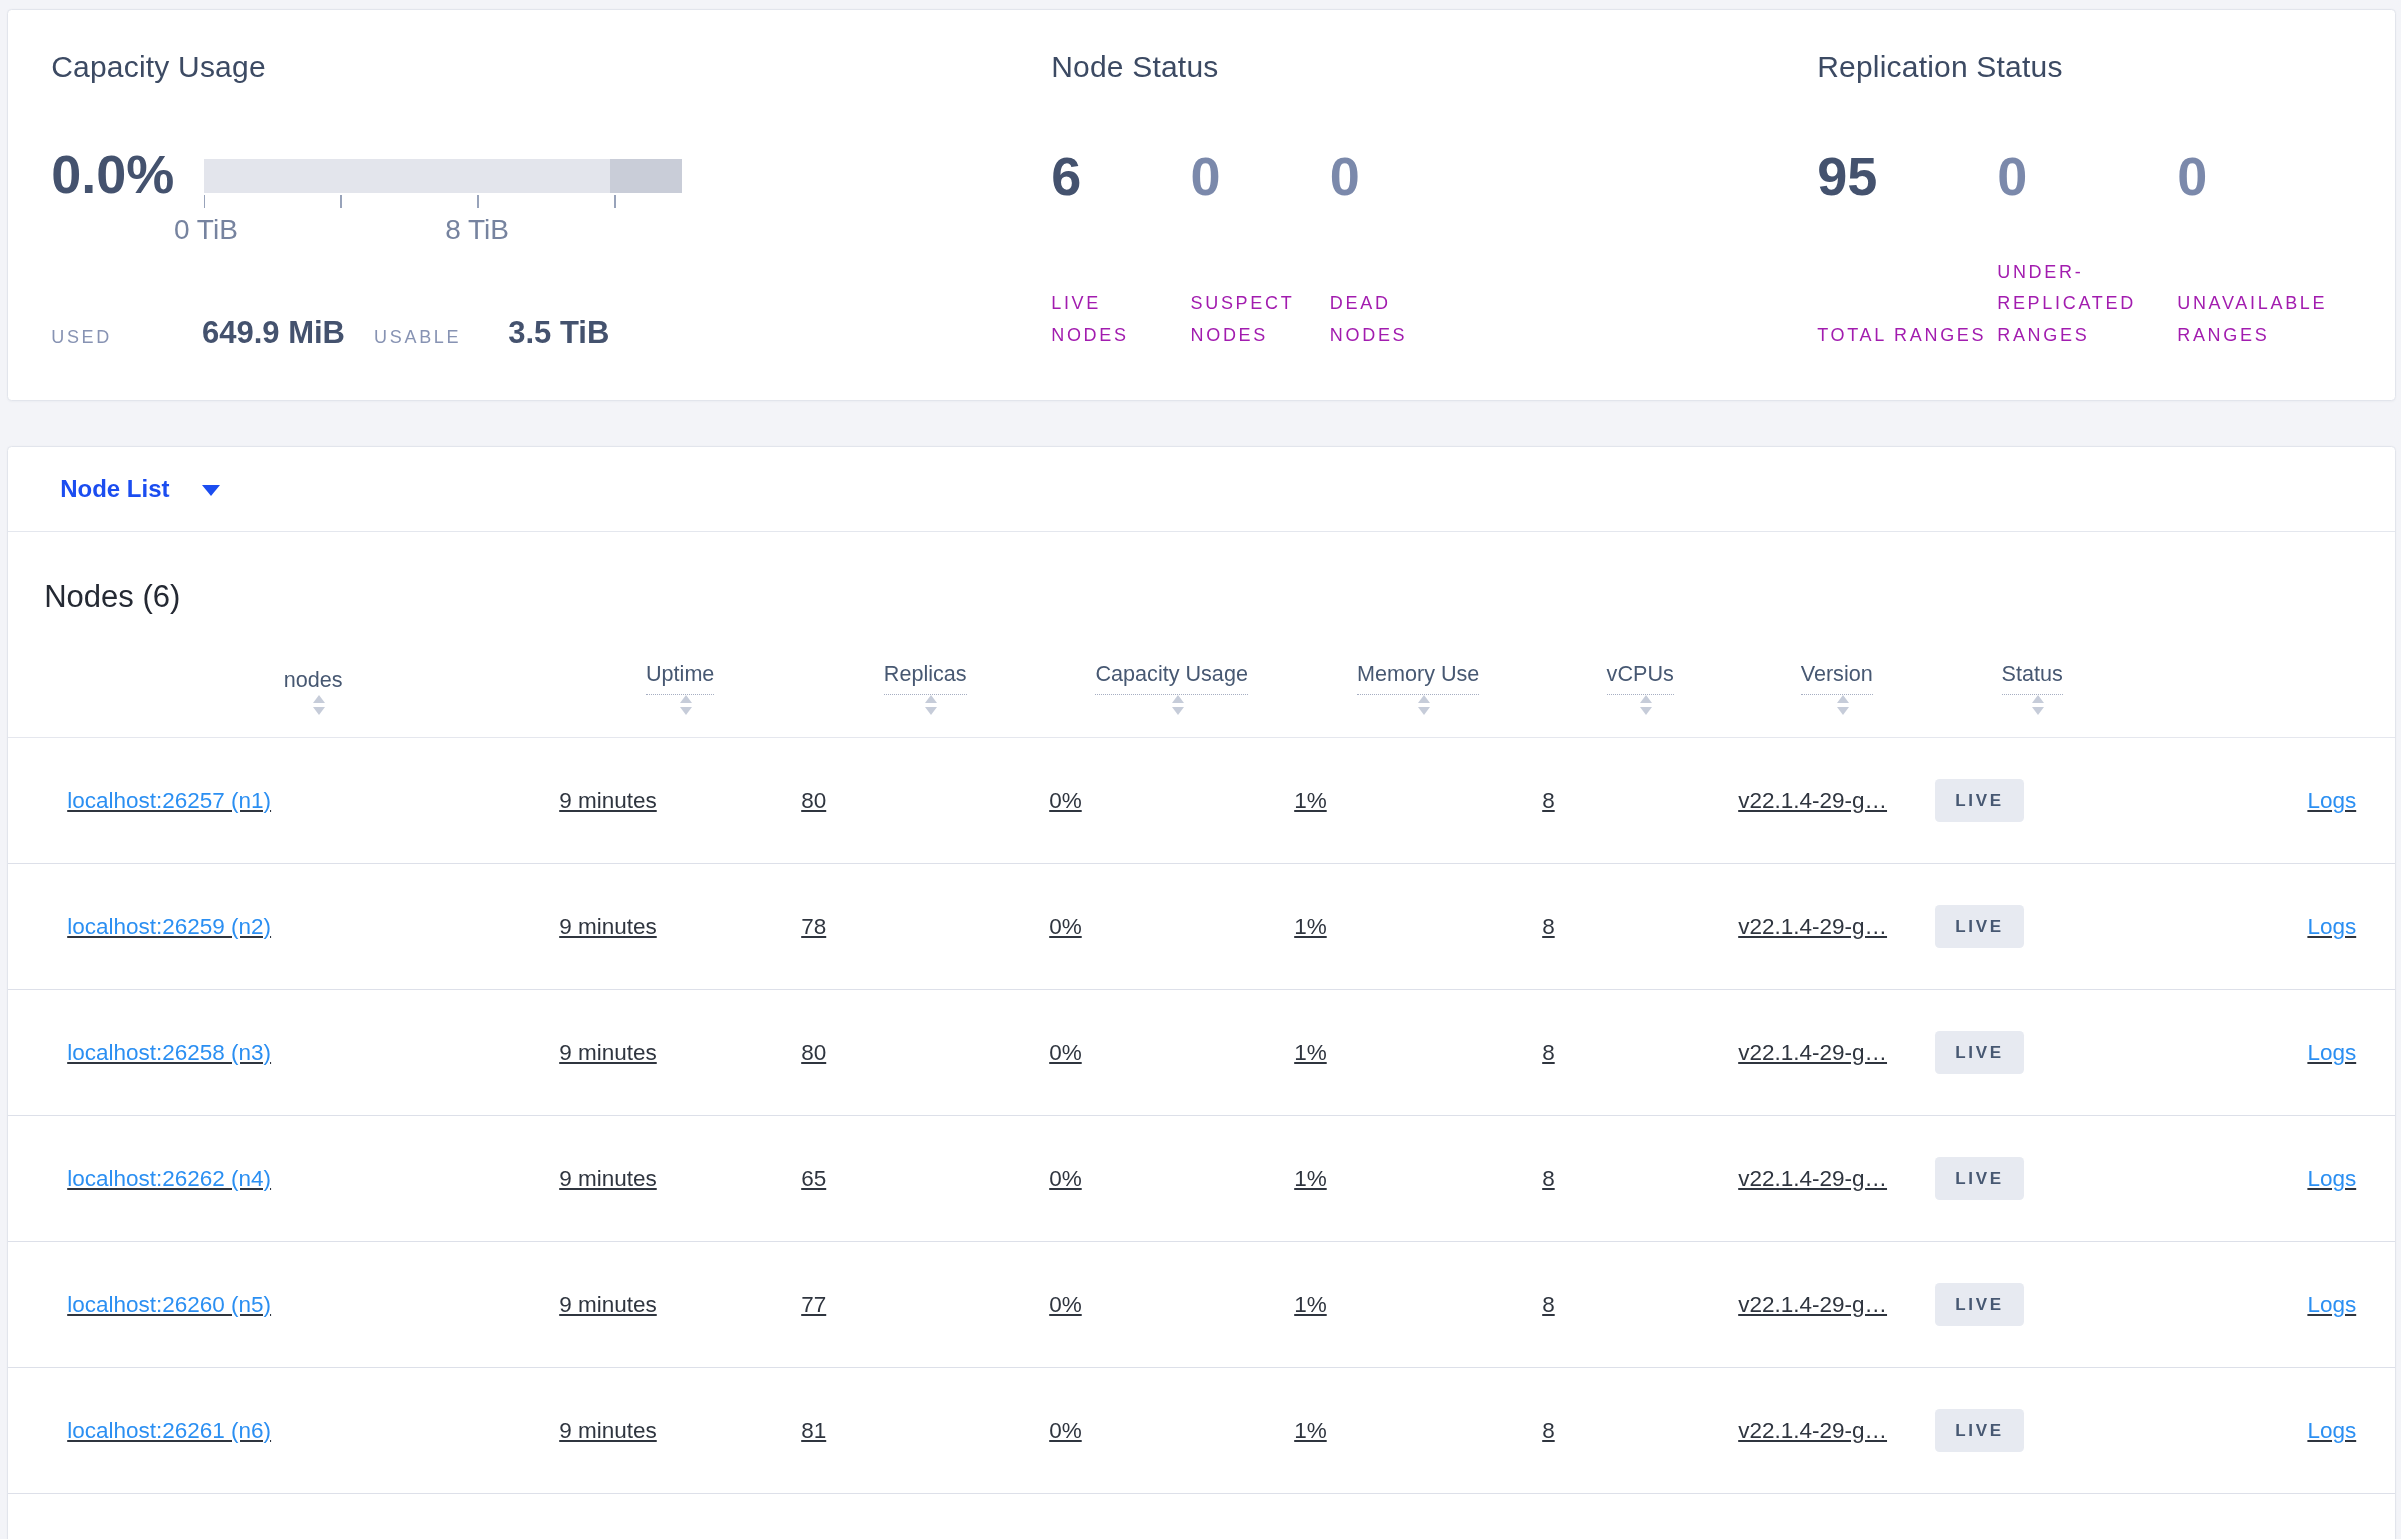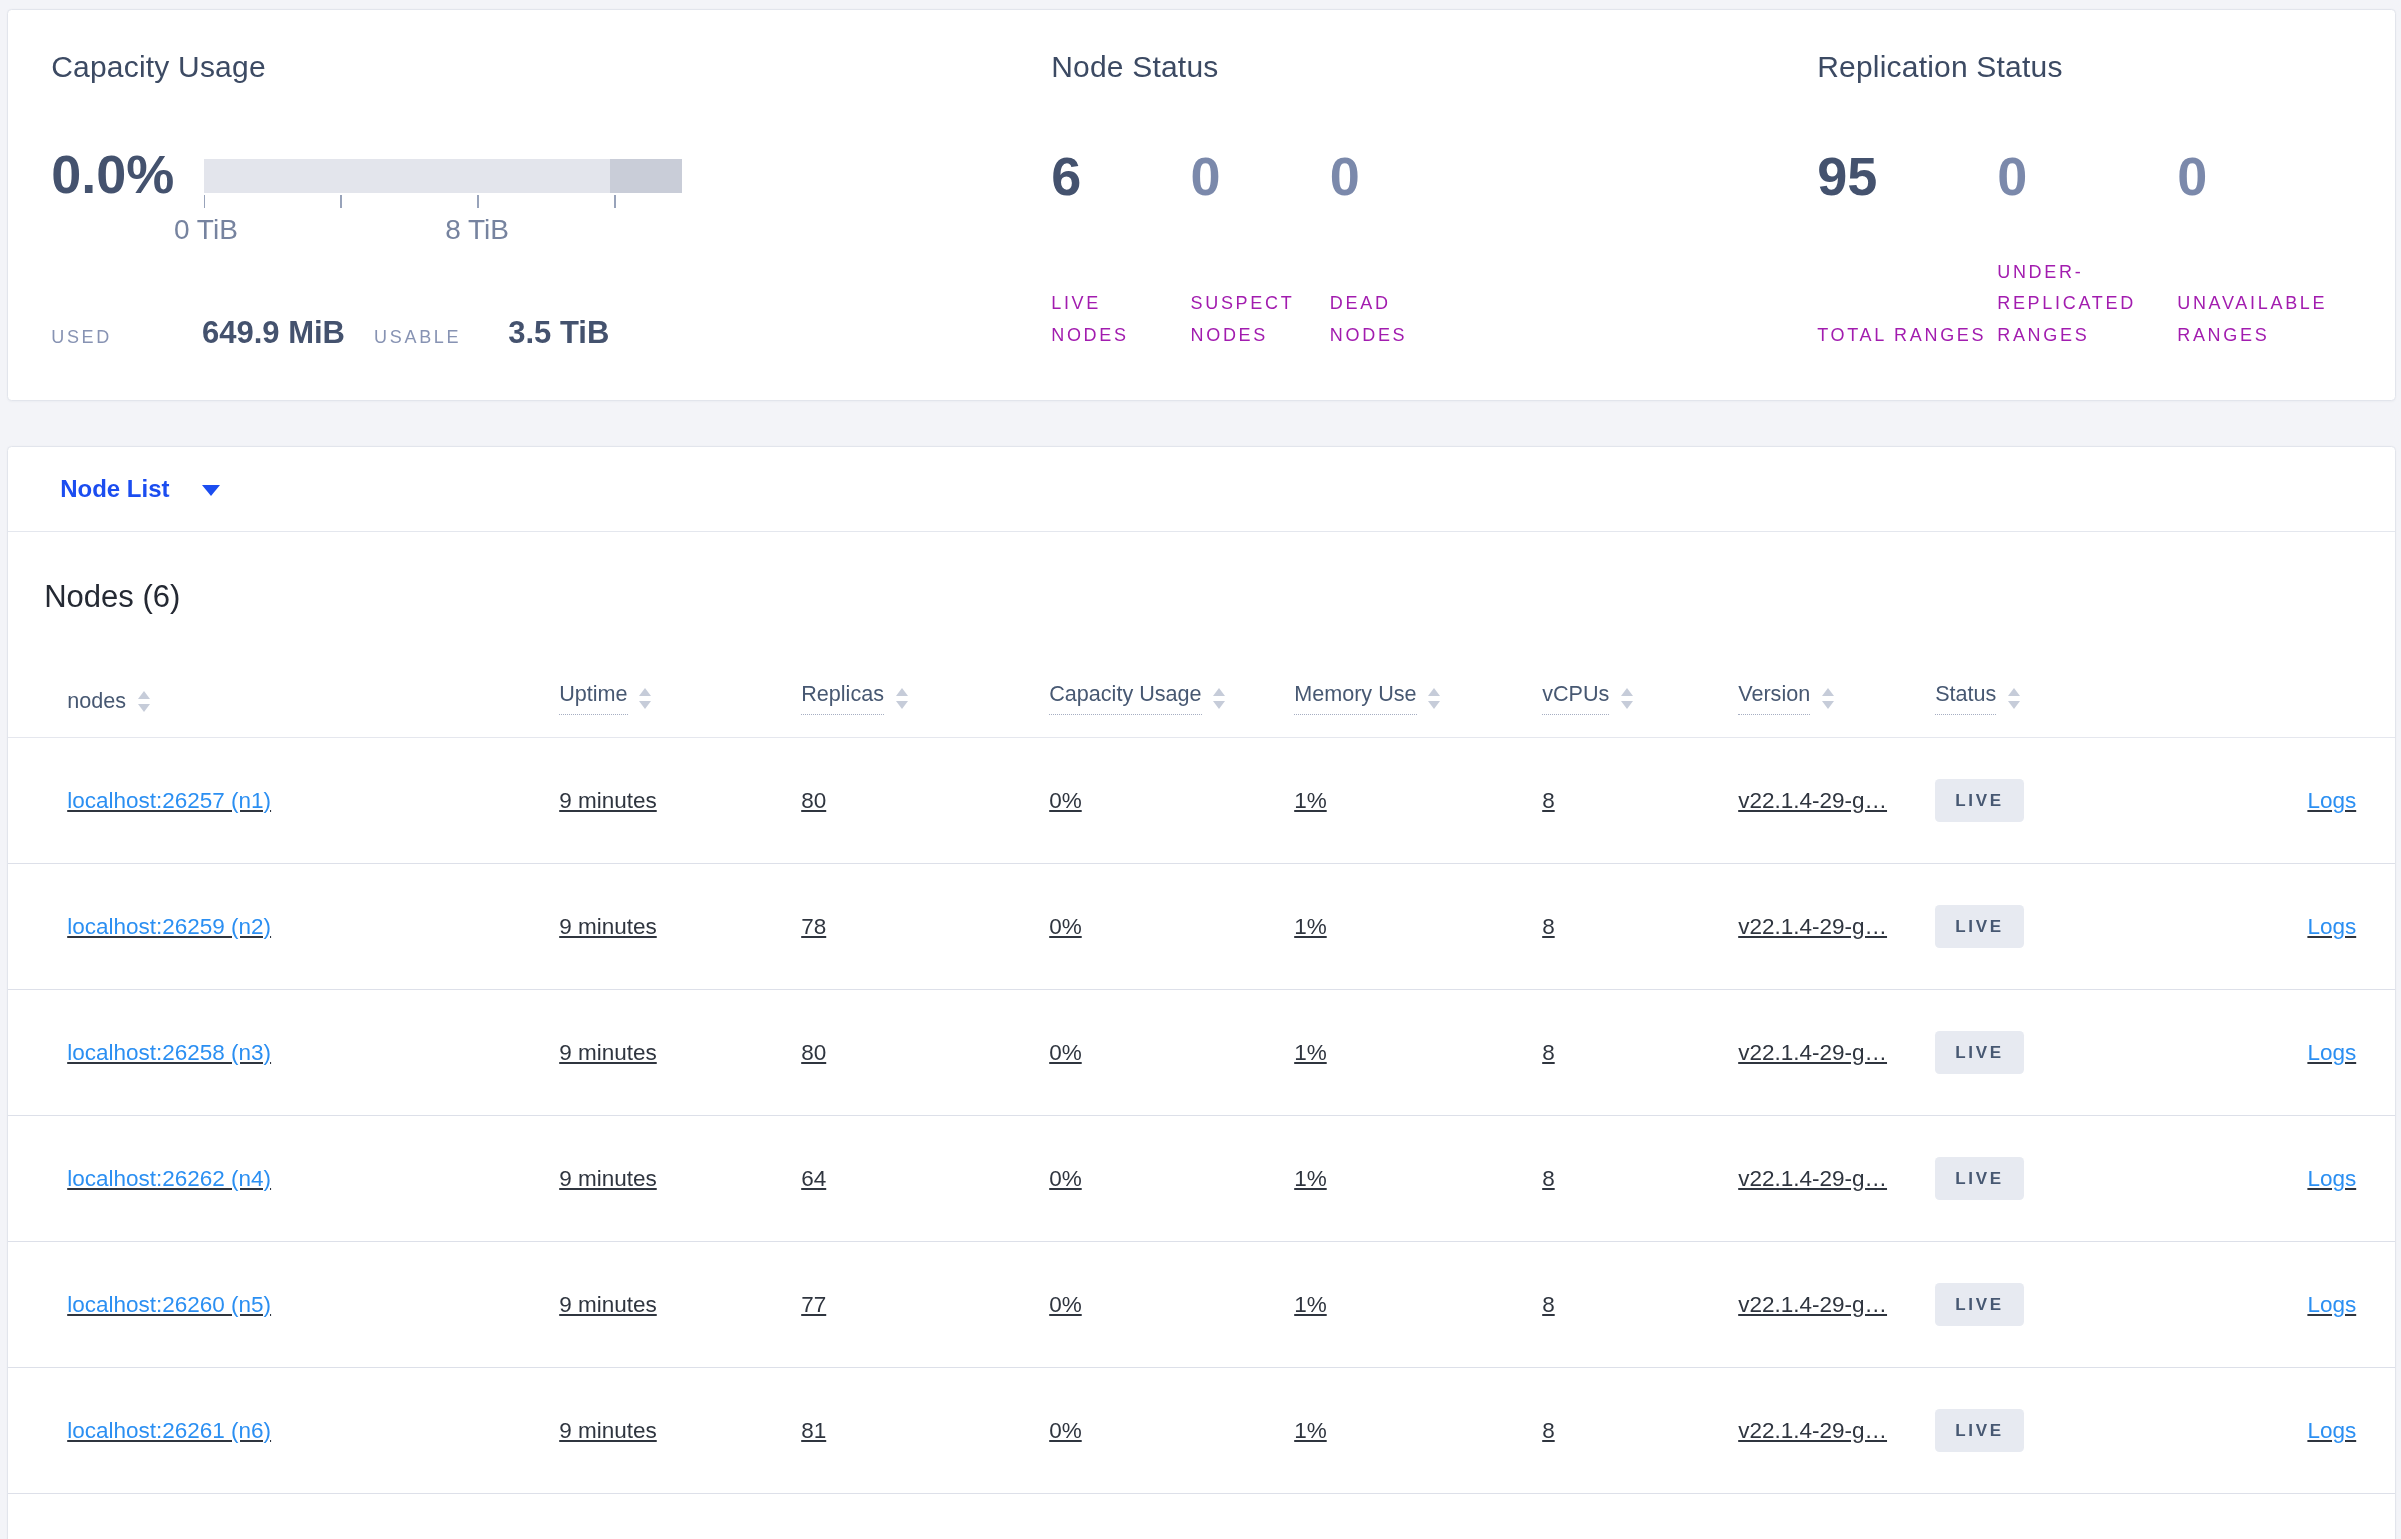--- a/index.html
+++ b/index.html
@@ -68,21 +68,21 @@
 
   .tbl-header, .tbl-row {
     display:grid;
     grid-template-columns:492px 242px 248px 245px 248px 196px 197px 194px 1fr;
     padding:0 39px 0 59px;
   }
   .tbl-header {
     margin-top:31px; height:90px; align-items:end;
     padding-bottom:21.6px; border-bottom:1.8px solid #e5e7ee;
   }
-  .hdr { display:inline-flex; align-items:center; cursor:pointer; }
+  .hdr { display:inline-flex; align-items:center; cursor:pointer;flex-direction:column; }
   .hdr-label { font-size:21.6px; color:#475872; padding-bottom:1.8px; }
   .hdr-label.underlined { border-bottom:1.8px dotted #a6aec2; padding-bottom:7.2px; }
   .sort-icon { display:flex; flex-direction:column; gap:4.5px; margin-left:11.7px; }
   .tri-up   { width:0; height:0; border-left:6.3px solid transparent; border-right:6.3px solid transparent; border-bottom:8px solid #c6ccd9; }
   .tri-down { width:0; height:0; border-left:6.3px solid transparent; border-right:6.3px solid transparent; border-top:8px solid #c6ccd9; }
 
   .tbl-row { height:126px; align-items:center; border-bottom:1.8px solid #dde0e9; font-size:22.5px; color:#2f353f;text-decoration:underline; }
   a.link { color:var(--link-blue,#2b8ff2); text-decoration:none; cursor:pointer; }
   .cell-logs { text-align:right; }
   .status-badge {
@@ -282,21 +282,21 @@
         <div>1%</div>
         <div>8</div>
         <div>v22.1.4-29-g…</div>
         <div><span class="status-badge">LIVE</span></div>
         <div class="cell-logs"><a class="link">Logs</a></div>
       </div>
 
       <div class="tbl-row">
         <div><a class="link">localhost:26262 (n4)</a></div>
         <div>9 minutes</div>
-        <div>64</div>
+        <div>65</div>
         <div>0%</div>
         <div>1%</div>
         <div>8</div>
         <div>v22.1.4-29-g…</div>
         <div><span class="status-badge">LIVE</span></div>
         <div class="cell-logs"><a class="link">Logs</a></div>
       </div>
 
       <div class="tbl-row">
         <div><a class="link">localhost:26260 (n5)</a></div>

